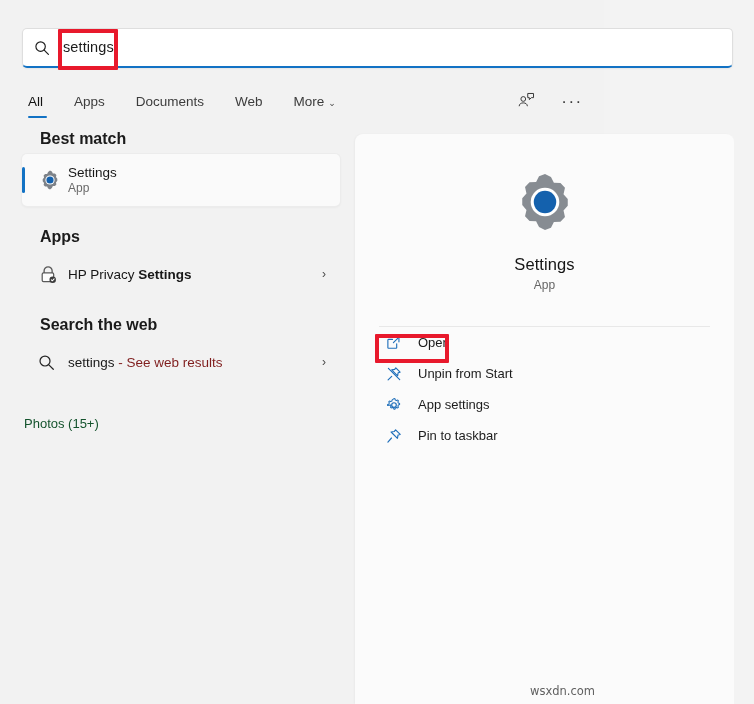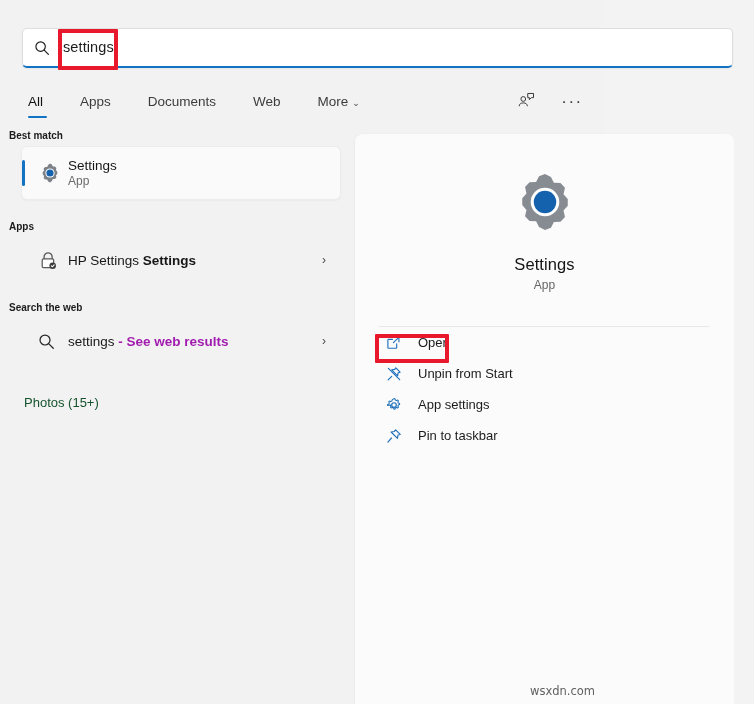--- a/index.html
+++ b/index.html
@@ -69,21 +69,21 @@
   #redbox-query { left: 58px; top: 29px; width: 60px; height: 41px; }
   #redbox-open  { left: 375px; top: 334px; width: 74px; height: 29px; }
 
   
   .tabs {
     position: absolute;
     left: 24px;
     top: 92px;
     display: flex;
     align-items: flex-start;
-    gap: 9px;
+    gap: 3px;
   }
   .tab {
     position: relative;
     font-size: 13.5px;
     color: #3c3c3c;
     padding: 2px 14px 10px 14px;
     cursor: default;
     white-space: nowrap;
   }
   .tab:first-child { padding-left: 4px; }
@@ -119,24 +119,24 @@
 
   
   .left-col {
     position: absolute;
     left: 0;
     top: 130px;
     width: 350px;
     bottom: 0;
   }
   .section-head {
-    font-size: 10px;
+    font-size: 16px;
     font-weight: bold;
     color: #1b1b1b;
-    margin: 0 0 6px 9px;
+    margin: 0 0 6px 40px;
   }
 
   .result-row {
     position: relative;
     display: flex;
     align-items: center;
     height: 44px;
     margin: 0 10px 0 22px;
     border-radius: 5px;
     padding-left: 16px;
@@ -166,21 +166,21 @@
   .row-text { display: flex; flex-direction: column; justify-content: center; }
   .row-title { font-size: 13.5px; color: #171717; line-height: 17px; }
   .row-title b { font-weight: bold; }
   .row-sub { font-size: 12px; color: #6a6a6a; line-height: 15px; }
   .row-chev {
     margin-left: auto;
     margin-right: 14px;
     color: #4b4b4b;
     font-size: 12px;
   }
-  .web-sub { color: #a21caf; font-weight: bold; }
+  .web-sub { color: #7f1d1d; font-weight: normal; }
 
   .plain-link {
     font-size: 13px;
     font-weight: normal;
     color: #14532d;
     margin-left: 24px;
   }
 
   
   .preview {
@@ -307,21 +307,21 @@
     <div class="result-row">
       <span class="row-icon">
         <svg width="21" height="21" viewBox="0 0 22 22">
           <path d="M6.4 9.6V7.2a4.2 4.2 0 0 1 8.4 0v2.4" fill="none" stroke="#5a5a5a" stroke-width="1.4"></path>
           <rect x="4.4" y="9.4" width="12" height="9" rx="1.4" fill="#fdfdfd" stroke="#5a5a5a" stroke-width="1.3"></rect>
           <circle cx="15.4" cy="16.6" r="3.4" fill="#3b3b3b"></circle>
           <path d="M14 16.6l1 1 1.9-2" stroke="#ffffff" stroke-width="1.1" fill="none" stroke-linecap="round" stroke-linejoin="round"></path>
         </svg>
       </span>
       <span class="row-text">
-        <span class="row-title"><span>HP Settings </span><b>Settings</b></span>
+        <span class="row-title"><span>HP Privacy </span><b>Settings</b></span>
       </span>
       <span class="row-chev">›</span>
     </div>
 
     <div class="section-head" style="margin-top:20px">Search the web</div>
 
     <div class="result-row">
       <span class="row-icon">
         <svg width="17" height="17" viewBox="0 0 16 16" fill="none">
           <circle cx="6.6" cy="6.6" r="4.7" stroke="#242424" stroke-width="1.15"></circle>

